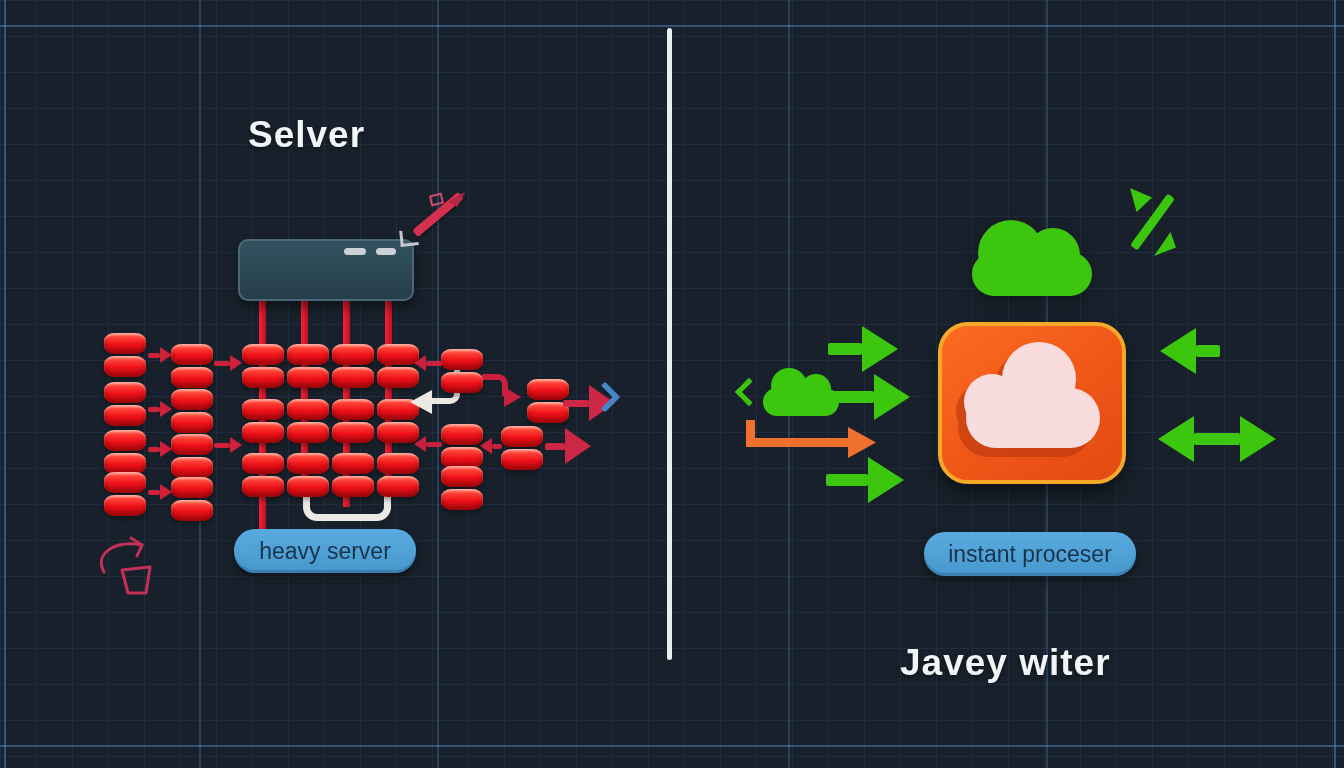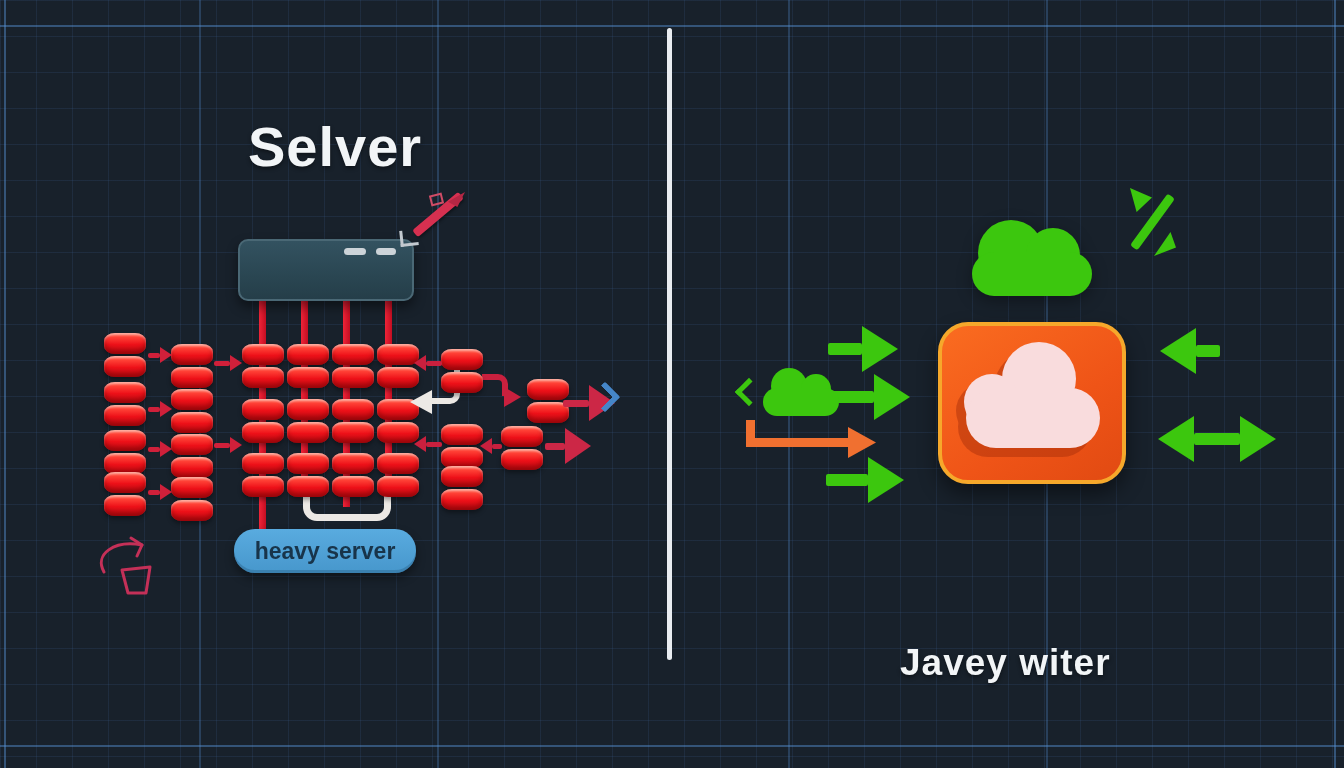--- a/index.html
+++ b/index.html
@@ -46,21 +46,21 @@
   .ar.med .hd{width:26px;height:36px;}
   .ar.big .sh{height:12px;}
   .ar.big .hd{width:36px;height:46px;}
   .ar.dbl .hd.l{clip-path:polygon(100% 0,0 50%,100% 100%);order:-1;}
 
   .elbow{position:absolute;z-index:2;}
   .tri{position:absolute;z-index:4;}
 
   
   .chip{position:absolute;background:linear-gradient(180deg,#59abdf,#4797cc);border-radius:21px;
-    display:flex;align-items:center;justify-content:center;color:#18344a;font-size:23px;font-weight:700;
+    display:flex;align-items:center;justify-content:center;color:#18344a;font-size:23px;font-weight:400;
     box-shadow:0 5px 10px rgba(0,0,0,.4), inset 0 -3px 0 rgba(20,60,90,.25);z-index:7;}
 
   
   .cloud{position:absolute;z-index:5;}
   .cloud .p{position:absolute;background:var(--c);}
   .cloud .rnd{border-radius:50%;}
   .cloud .base{border-radius:999px;}
 
   .appbox{position:absolute;left:938px;top:322px;width:188px;height:162px;z-index:4;
     background:linear-gradient(145deg,#fa6c20 0%,#ef5417 60%,#e14a12 100%);
@@ -79,21 +79,21 @@
   <div class="gline h" style="top:25px"></div>
   <div class="gline h" style="top:745px"></div>
   <div class="gline v" style="left:1334px"></div>
   <div class="gline v dim" style="left:199px;width:1.5px"></div>
   <div class="gline v dim" style="left:437px;width:1.5px"></div>
   <div class="gline v dim" style="left:788px;width:1.5px"></div>
   <div class="gline v dim" style="left:1046px;width:1.5px"></div>
 
   <div class="divider"></div>
 
-  <div class="title" style="left:248px;top:114px;font-size:56px;">Selver</div>
+  <div class="title" style="left:248px;top:114px;font-size:37px;">Selver</div>
 
   <div style="position:absolute;left:396px;top:188px;width:80px;height:70px;z-index:5;">
     <div style="position:absolute;left:12px;top:22px;width:60px;height:9px;background:#d63050;border-radius:3px;transform:rotate(-40deg);box-shadow:0 2px 3px rgba(0,0,0,.4);"></div>
     <div style="position:absolute;left:52px;top:4px;width:17px;height:15px;background:#b52744;clip-path:polygon(0 65%,100% 0,55% 100%);"></div>
     <div style="position:absolute;left:34px;top:6px;width:13px;height:11px;border:2px solid #cf4c66;transform:rotate(-14deg);background:transparent;"></div>
     <div style="position:absolute;left:4px;top:42px;width:18px;height:16px;border-left:3px solid #c3c9cf;border-bottom:3px solid #c3c9cf;transform:rotate(-6deg);"></div>
   </div>
 
   <div class="srvbox">
     <div class="pill" style="right:46px;width:22px;"></div>
@@ -322,16 +322,19 @@
   <div class="ar big left" style="--c:#3cc70e;left:1160px;top:328px;width:60px;">
       <div class="sh"></div>
       <div class="hd"></div>
     </div>
   <div class="ar big dbl" style="--c:#3cc70e;left:1158px;top:416px;width:118px;">
       <div class="hd l"></div>
       <div class="sh"></div>
       <div class="hd"></div>
     </div>
 
+  <div class="chip" style="left:924px;top:532px;width:212px;height:44px;">
+    <span>instant proceser</span>
+  </div>
 
   <div class="title" style="left:900px;top:642px;font-size:37px;">Javey witer</div>
 
 </div>
 
 </body></html>

